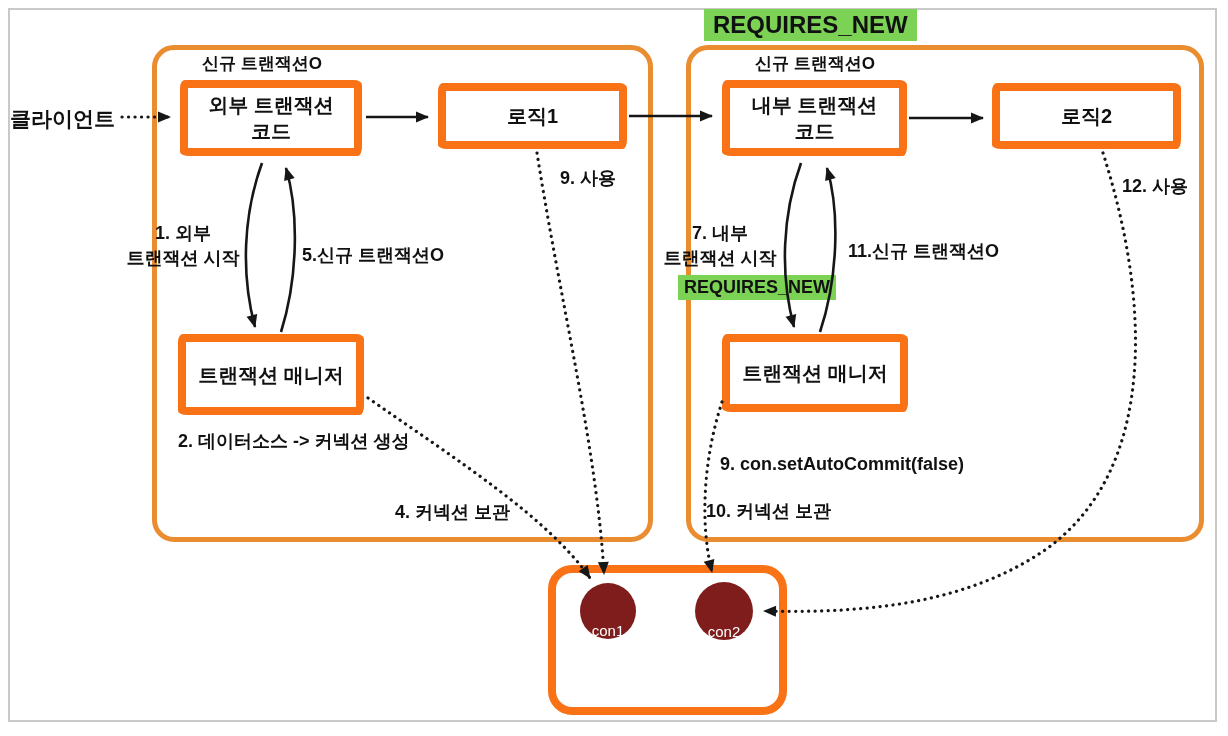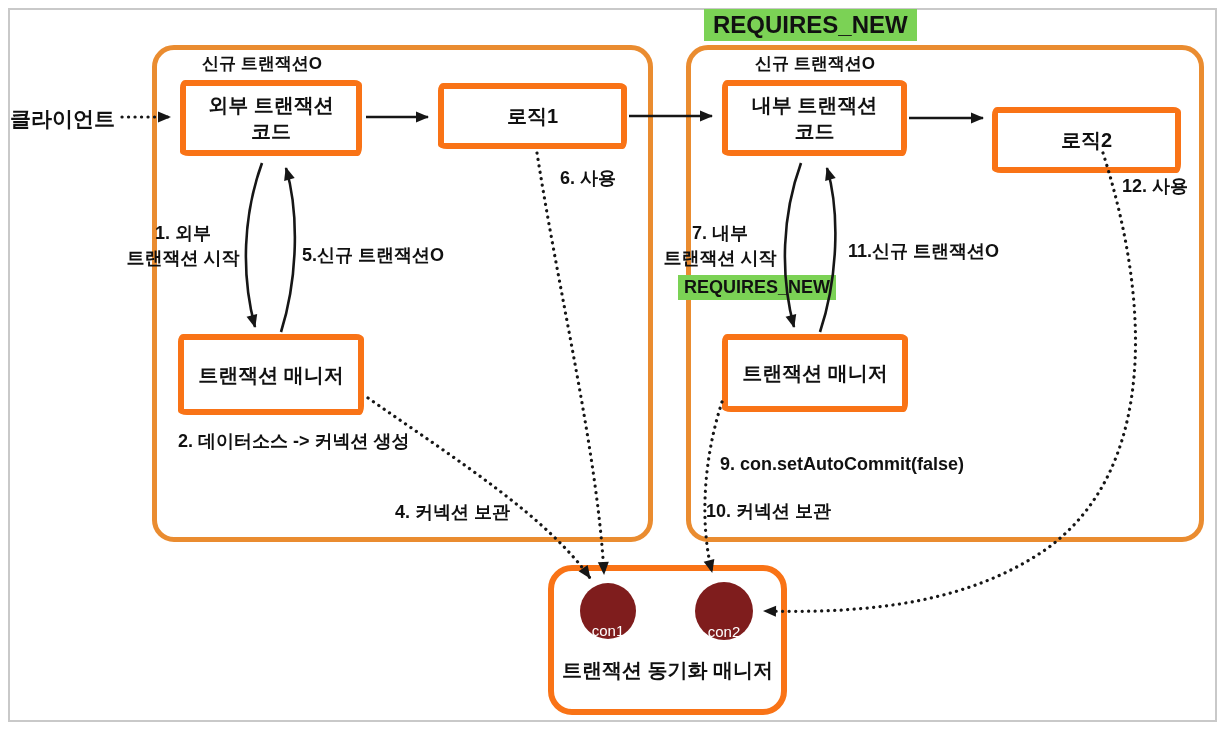--- a/index.html
+++ b/index.html
@@ -3,21 +3,21 @@
 <meta charset="utf-8">
 <style>
   html,body{margin:0;padding:0;background:#fff;}
   .canvas{position:relative;width:1228px;height:736px;background:#ffffff;
           font-family:"Liberation Sans",sans-serif;color:#111;overflow:hidden;}
   .frame{position:absolute;left:8px;top:8px;width:1209px;height:714px;
          border:2px solid #c9c9c9;box-sizing:border-box;}
   .group{position:absolute;border:5px solid #ea8c30;border-radius:22px;box-sizing:border-box;background:transparent;}
   .g-left{left:152px;top:45px;width:501px;height:497px;}
   .g-right{left:686px;top:45px;width:518px;height:497px;}
-  .hbox{position:absolute;border:6px solid #f97316;background:#fff;box-sizing:border-box;
+  .hbox{position:absolute;border:8px solid #f97316;background:#fff;box-sizing:border-box;
         display:flex;flex-direction:column;align-items:center;justify-content:center;
         font-weight:700;font-size:20px;text-align:center;line-height:26px;
         border-radius:5px 8px 4px 9px / 8px 5px 9px 4px;z-index:2;}
   .sync{border-radius:24px;z-index:2;}
   .badge{position:absolute;background:#7bd255;font-weight:700;white-space:nowrap;z-index:4;margin-left:17px;}
   .badge-top{left:687px;top:9px;font-size:24px;padding:2px 9px;}
   .badge-inner{left:661px;top:275px;font-size:18px;padding:2px 6px;}
   .label{position:absolute;font-weight:700;font-size:18px;white-space:nowrap;z-index:4;}
   .label.c2{text-align:center;line-height:25px;}
   .label.c2 span{display:block;}
@@ -54,53 +54,52 @@
     <span>로직1</span>
   </div>
   <div class="hbox" style="left:178px;top:334px;width:186px;height:81px;">
     <span>트랜잭션 매니저</span>
   </div>
 
   <div class="hbox" style="left:722px;top:80px;width:185px;height:76px;">
     <span>내부 트랜잭션</span>
     <span>코드</span>
   </div>
-  <div class="hbox" style="left:992px;top:83px;width:189px;height:66px;margin-top:24px;">
+  <div class="hbox" style="left:992px;top:83px;width:189px;height:66px;">
     <span>로직2</span>
   </div>
   <div class="hbox" style="left:722px;top:334px;width:186px;height:78px;">
     <span>트랜잭션 매니저</span>
   </div>
 
   <div class="label c2" style="left:120px;top:221px;width:126px;">
     <span>1. 외부</span>
     <span>트랜잭션 시작</span>
   </div>
   <div class="label" style="left:302px;top:243px;">5.신규 트랜잭션O</div>
   <div class="label" style="left:178px;top:429px;">2. 데이터소스 -&gt; 커넥션 생성</div>
   <div class="label" style="left:371px;top:500px;margin-left:24px;">4. 커넥션 보관</div>
-  <div class="label" style="left:560px;top:166px;">6. 사용</div>
+  <div class="label" style="left:560px;top:166px;">9. 사용</div>
 
   <div class="label c2" style="left:657px;top:221px;width:126px;">
     <span>7. 내부</span>
     <span>트랜잭션 시작</span>
   </div>
   <div class="label" style="left:848px;top:239px;">11.신규 트랜잭션O</div>
   <div class="label" style="left:720px;top:454px;">9. con.setAutoCommit(false)</div>
   <div class="label" style="left:706px;top:499px;">10. 커넥션 보관</div>
   <div class="label" style="left:1122px;top:174px;">12. 사용</div>
 
   <div class="hbox sync" style="left:548px;top:565px;width:239px;height:150px;"></div>
   <div class="con" style="left:580px;top:583px;width:56px;height:56px;">
     <span>con1</span>
   </div>
   <div class="con" style="left:695px;top:582px;width:58px;height:58px;">
     <span>con2</span>
   </div>
-  <div class="label synclabel" style="left:552px;top:657px;width:231px;">트랜잭션 동기화 매니저</div>
 
   <svg class="arrows" width="1228" height="736" viewBox="0 0 1228 736">
     <defs>
       <marker id="ah" markerUnits="userSpaceOnUse" markerWidth="15" markerHeight="13" viewBox="0 0 15 13" refX="13" refY="6.5" orient="auto">
         <path d="M1,1 L14,6.5 L1,12 z" fill="#161616"></path>
       </marker>
     </defs>
 
     <path d="M122,117 L170,117" stroke="#161616" stroke-width="3.2" fill="none" stroke-dasharray="0.1 6.4" stroke-linecap="round" marker-end="url(#ah)"></path>
 

